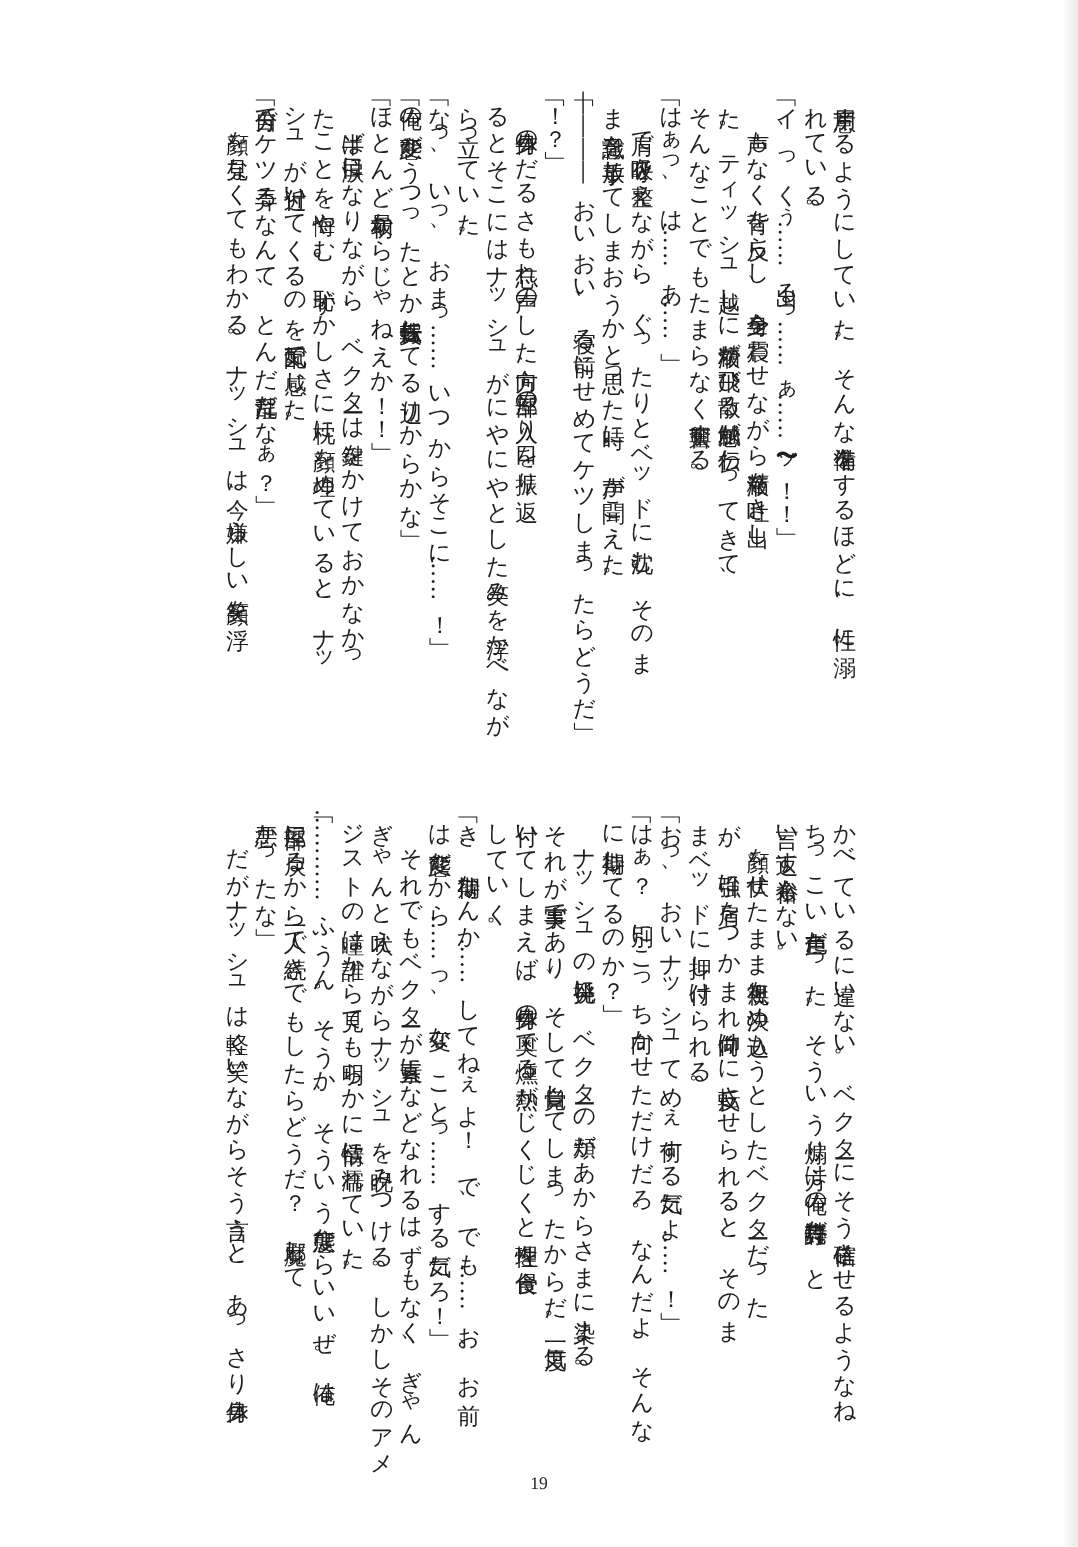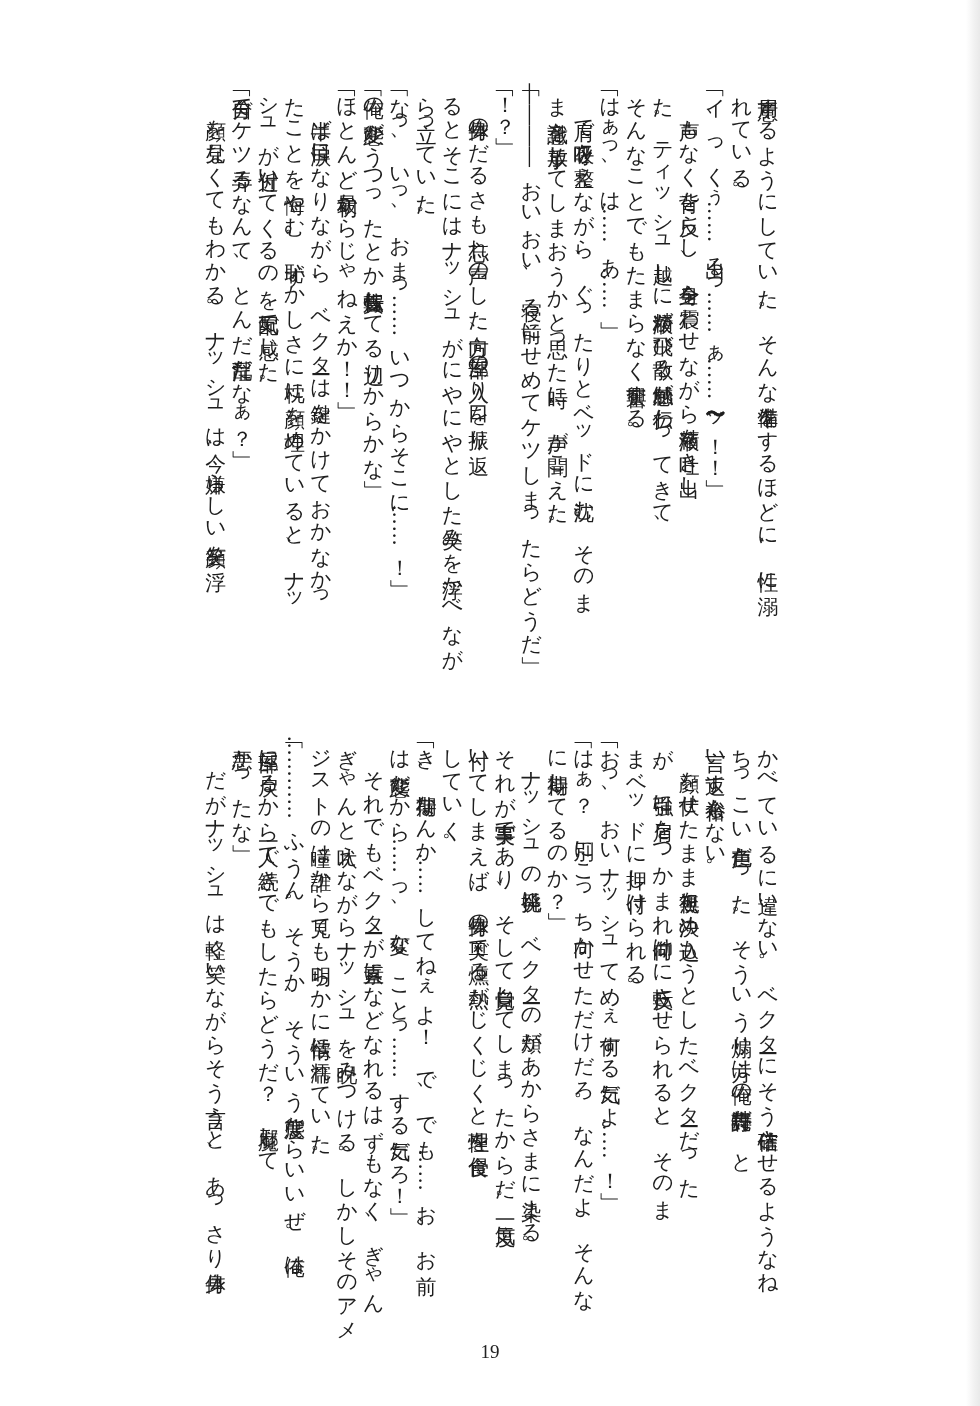--- a/index.html
+++ b/index.html
@@ -28,21 +28,21 @@
   }
   .block-top    { right: 199px; top: 83px;  height: 600px; }
   .block-bottom { right: 199px; top: 735px; height: 600px; }
   .col { display: block; }
   .page-number {
     position: absolute;
     left: 0; width: 980px;
     top: 1341px;
     text-align: center;
     font-family: "Liberation Serif", "DejaVu Serif", serif;
-    font-size: 19px;
+    font-size: 16px;
     color: #222;
   }
 </style>
 </head>
 <body>
 
 <div class="page-edge"></div>
 
 <div class="text-block block-top">
   <span class="col">用意するようにしていた。そんな準備をするほどに、性に溺</span>

